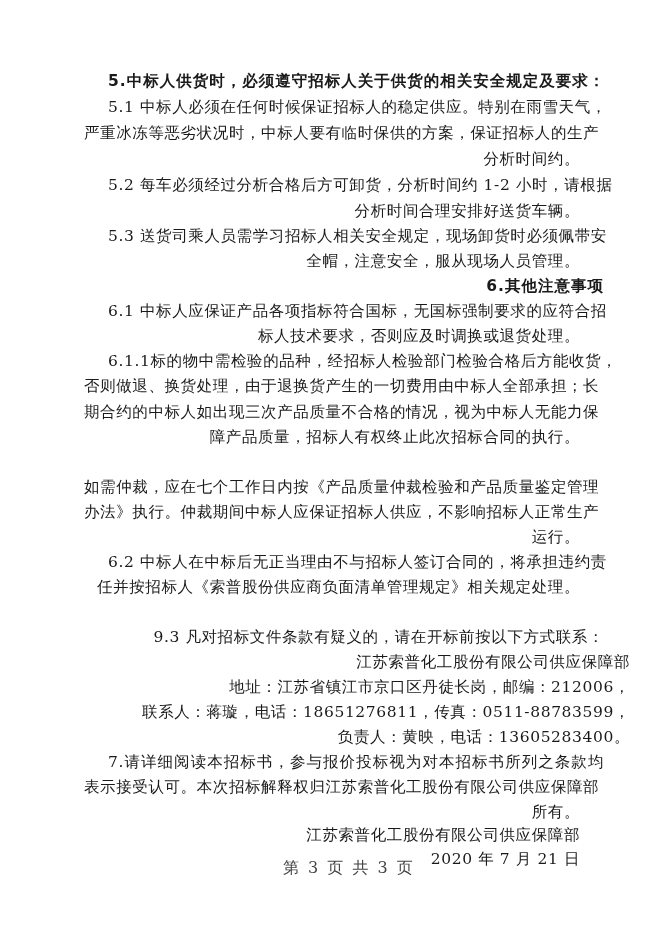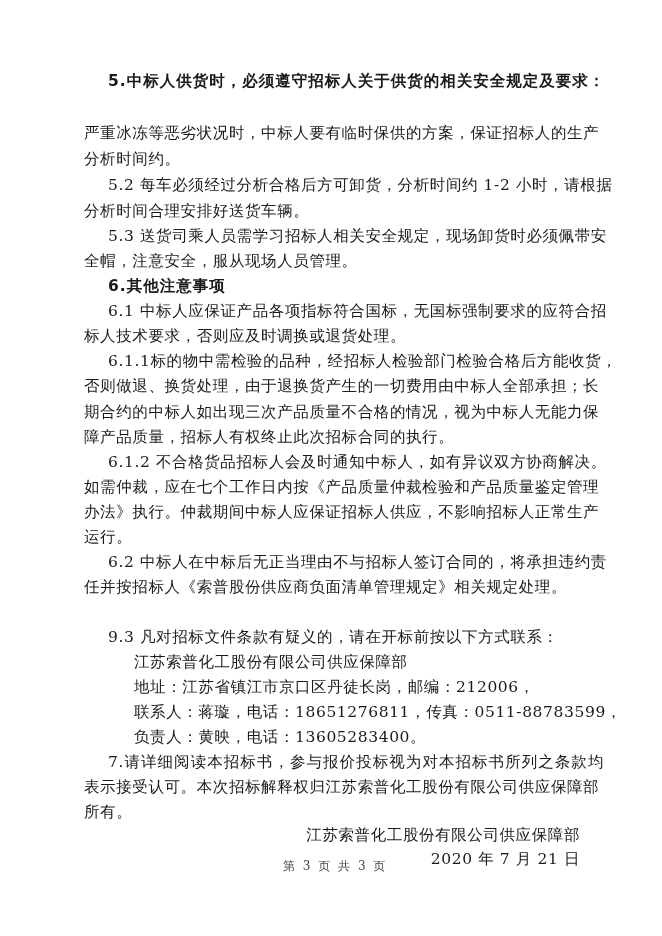--- a/index.html
+++ b/index.html
@@ -1,55 +1,55 @@
 <!DOCTYPE html>
 <html><head>
 <meta charset="utf-8">
 <style>
   html, body { margin:0; padding:0; background:#ffffff; }
   body { width:662px; height:936px; position:relative; overflow:hidden;
          font-family:"DejaVu Serif","Liberation Serif",serif; color:#1a1a1a; }
   .page { position:absolute; left:0; top:0; width:662px; height:936px; background:#fff; }
   .line { position:absolute; left:84px; width:496px; font-size:15.5px; line-height:22px;
-          white-space:nowrap; overflow:visible; letter-spacing:0.6px; }
+          white-space:nowrap; overflow:visible; letter-spacing:0.6px;text-align:right; }
   .ind { left:108px; }
   .ind2 { left:134px; }
   .bold { font-weight:bold; font-family:"DejaVu Sans","Liberation Sans",sans-serif; letter-spacing:1px; }
   .just { text-align:justify; text-align-last:justify; }
   .right { left:auto; right:82px; width:auto; text-align:right; }
-  .footer { position:absolute; left:283px; top:858px; font-size:12px; color:#444;
+  .footer { position:absolute; left:283px; top:858px; font-size:16px; color:#444;
             letter-spacing:2px; white-space:nowrap; }
 </style>
 </head>
 <body>
 
 <div class="page">
 
   <div class="line ind bold" style="top:70px">5.中标人供货时，必须遵守招标人关于供货的相关安全规定及要求：</div>
 
+  <div class="line ind just" style="top:96px">5.1 中标人必须在任何时候保证招标人的稳定供应。特别在雨雪天气，</div>
   <div class="line just" style="top:122px">严重冰冻等恶劣状况时，中标人要有临时保供的方案，保证招标人的生产</div>
   <div class="line" style="top:148px">分析时间约。</div>
 
   <div class="line ind just" style="top:174px">5.2 每车必须经过分析合格后方可卸货，分析时间约 1-2 小时，请根据</div>
   <div class="line" style="top:200px">分析时间合理安排好送货车辆。</div>
 
   <div class="line ind just" style="top:225px">5.3 送货司乘人员需学习招标人相关安全规定，现场卸货时必须佩带安</div>
   <div class="line" style="top:250px">全帽，注意安全，服从现场人员管理。</div>
 
   <div class="line ind bold" style="top:275px">6.其他注意事项</div>
 
   <div class="line ind just" style="top:300px">6.1 中标人应保证产品各项指标符合国标，无国标强制要求的应符合招</div>
   <div class="line" style="top:325px">标人技术要求，否则应及时调换或退货处理。</div>
 
   <div class="line ind just" style="top:350px">6.1.1标的物中需检验的品种，经招标人检验部门检验合格后方能收货，</div>
   <div class="line just" style="top:375px">否则做退、换货处理，由于退换货产生的一切费用由中标人全部承担；长</div>
   <div class="line" style="top:426px">障产品质量，招标人有权终止此次招标合同的执行。</div>
   <div class="line just" style="top:401px">期合约的中标人如出现三次产品质量不合格的情况，视为中标人无能力保</div>
 
-  <div class="line ind just" style="top:451px">6.1.2 不合格货品招标人会及时通知中标人，如有异议双方协商解决。</div>
   <div class="line just" style="top:501px">办法》执行。仲裁期间中标人应保证招标人供应，不影响招标人正常生产</div>
   <div class="line just" style="top:476px">如需仲裁，应在七个工作日内按《产品质量仲裁检验和产品质量鉴定管理</div>
   <div class="line" style="top:526px">运行。</div>
 
   <div class="line ind just" style="top:551px">6.2 中标人在中标后无正当理由不与招标人签订合同的，将承担违约责</div>
   <div class="line" style="top:576px">任并按招标人《索普股份供应商负面清单管理规定》相关规定处理。</div>
 
   <div class="line ind" style="top:626px">9.3 凡对招标文件条款有疑义的，请在开标前按以下方式联系：</div>
 
   <div class="line ind2" style="top:651px">江苏索普化工股份有限公司供应保障部</div>

